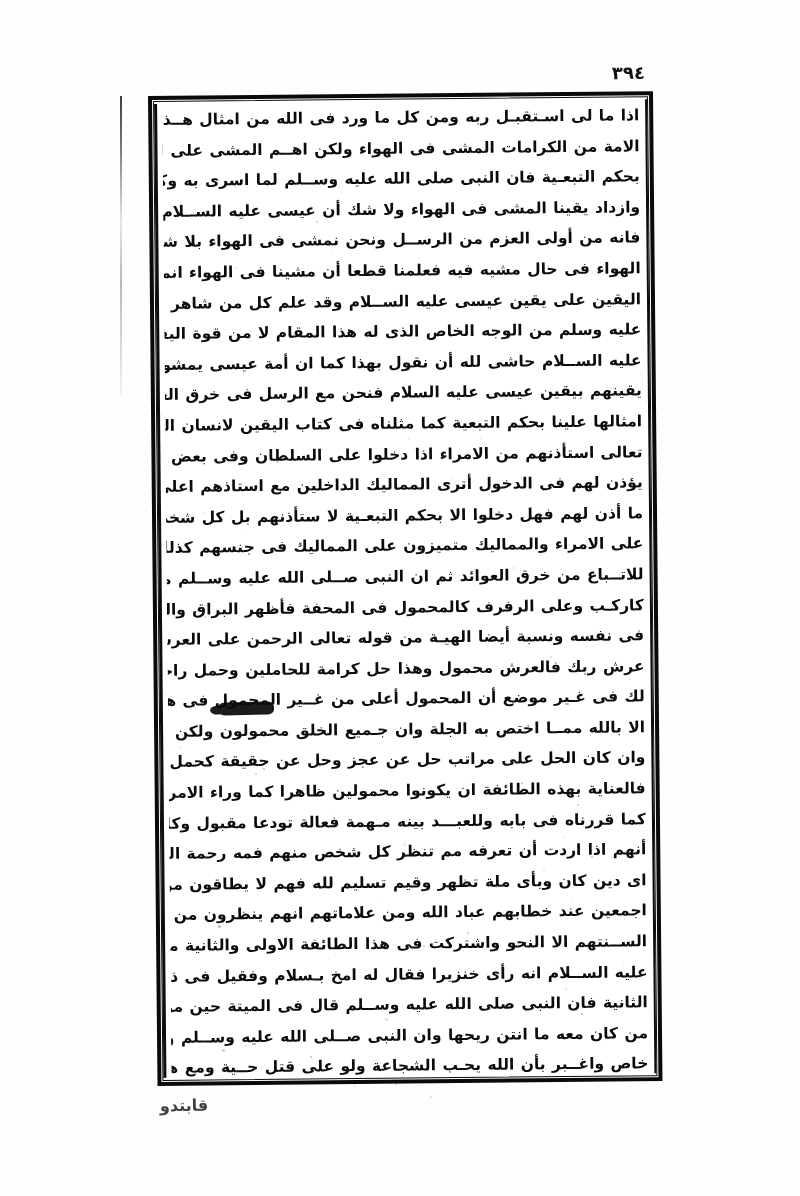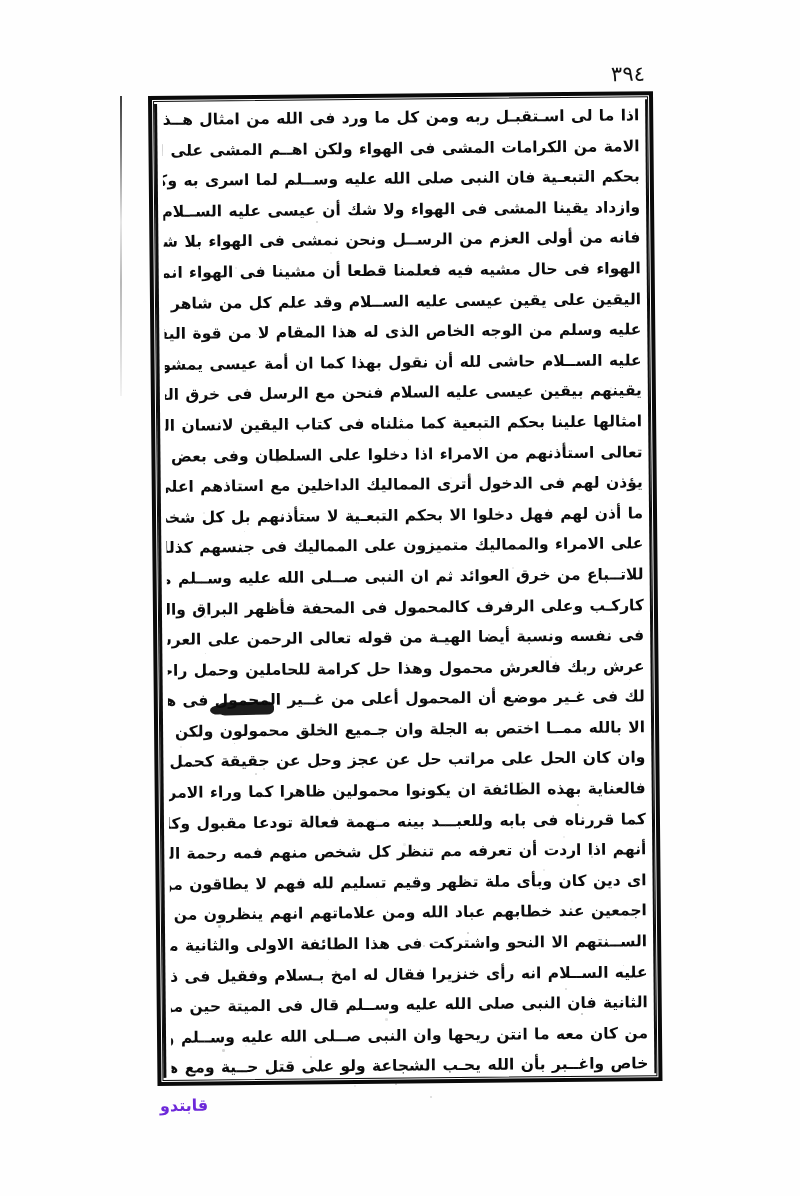--- a/index.html
+++ b/index.html
@@ -36,22 +36,22 @@
         rgba(20,20,20,0.30) 62%,
         rgba(20,20,20,0.05) 100%);
   }
 
   
   #folio-number {
     position: absolute;
     top: 62px;
     right: 155px;
     font-family: "DejaVu Sans", sans-serif;
-    font-size: 21px;
-    font-weight: 400;
+    font-size: 18px;
+    font-weight: 700;
     color: #111;
     letter-spacing: 0.5px;
     direction: rtl;
     transform: rotate(-1deg);
   }
 
   
   #text-frame-wrap {
     position: absolute;
     left: 148px;
@@ -152,21 +152,21 @@
 
   
   #catchword {
     position: absolute;
     left: 160px;
     top: 1096px;
     direction: rtl;
     font-family: "DejaVu Sans", sans-serif;
     font-size: 16px;
     font-weight: 700;
-    color: #6d28d9;
+    color: #404040;
     transform: rotate(-1deg);
   }
 
   
   #scan-speckle {
     position: absolute;
     inset: 0;
     pointer-events: none;
     opacity: 0.5;
   }

